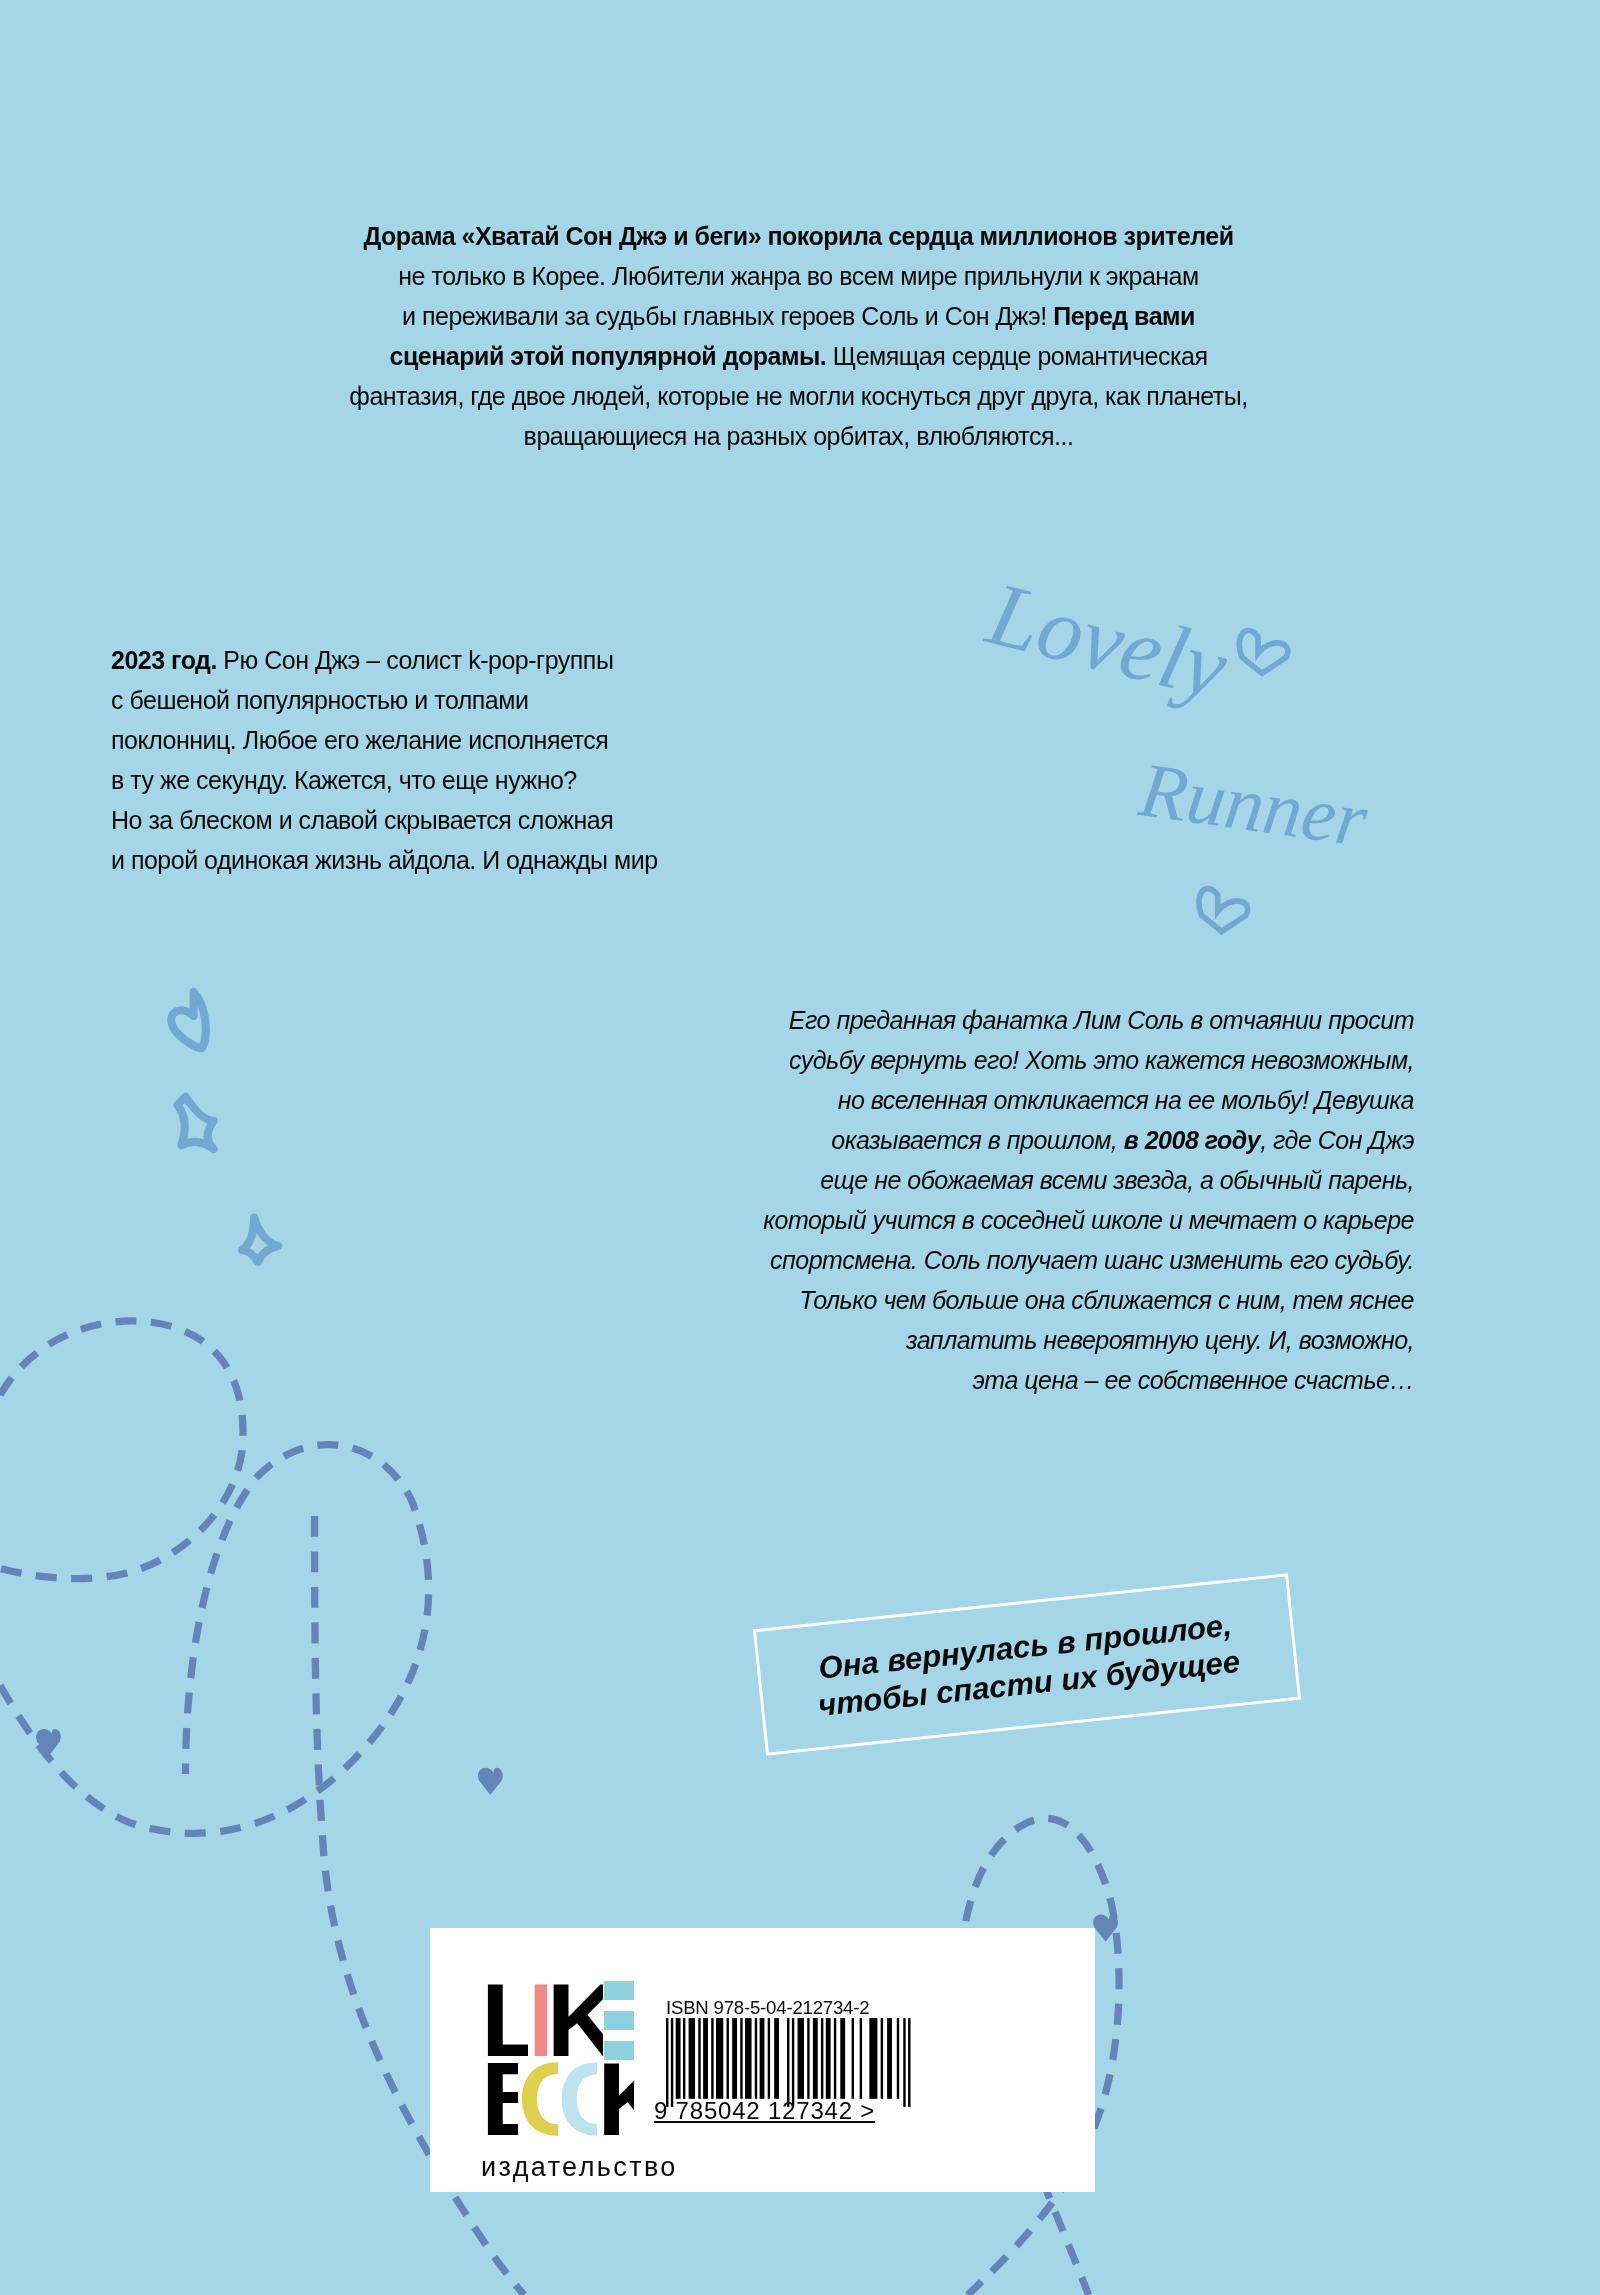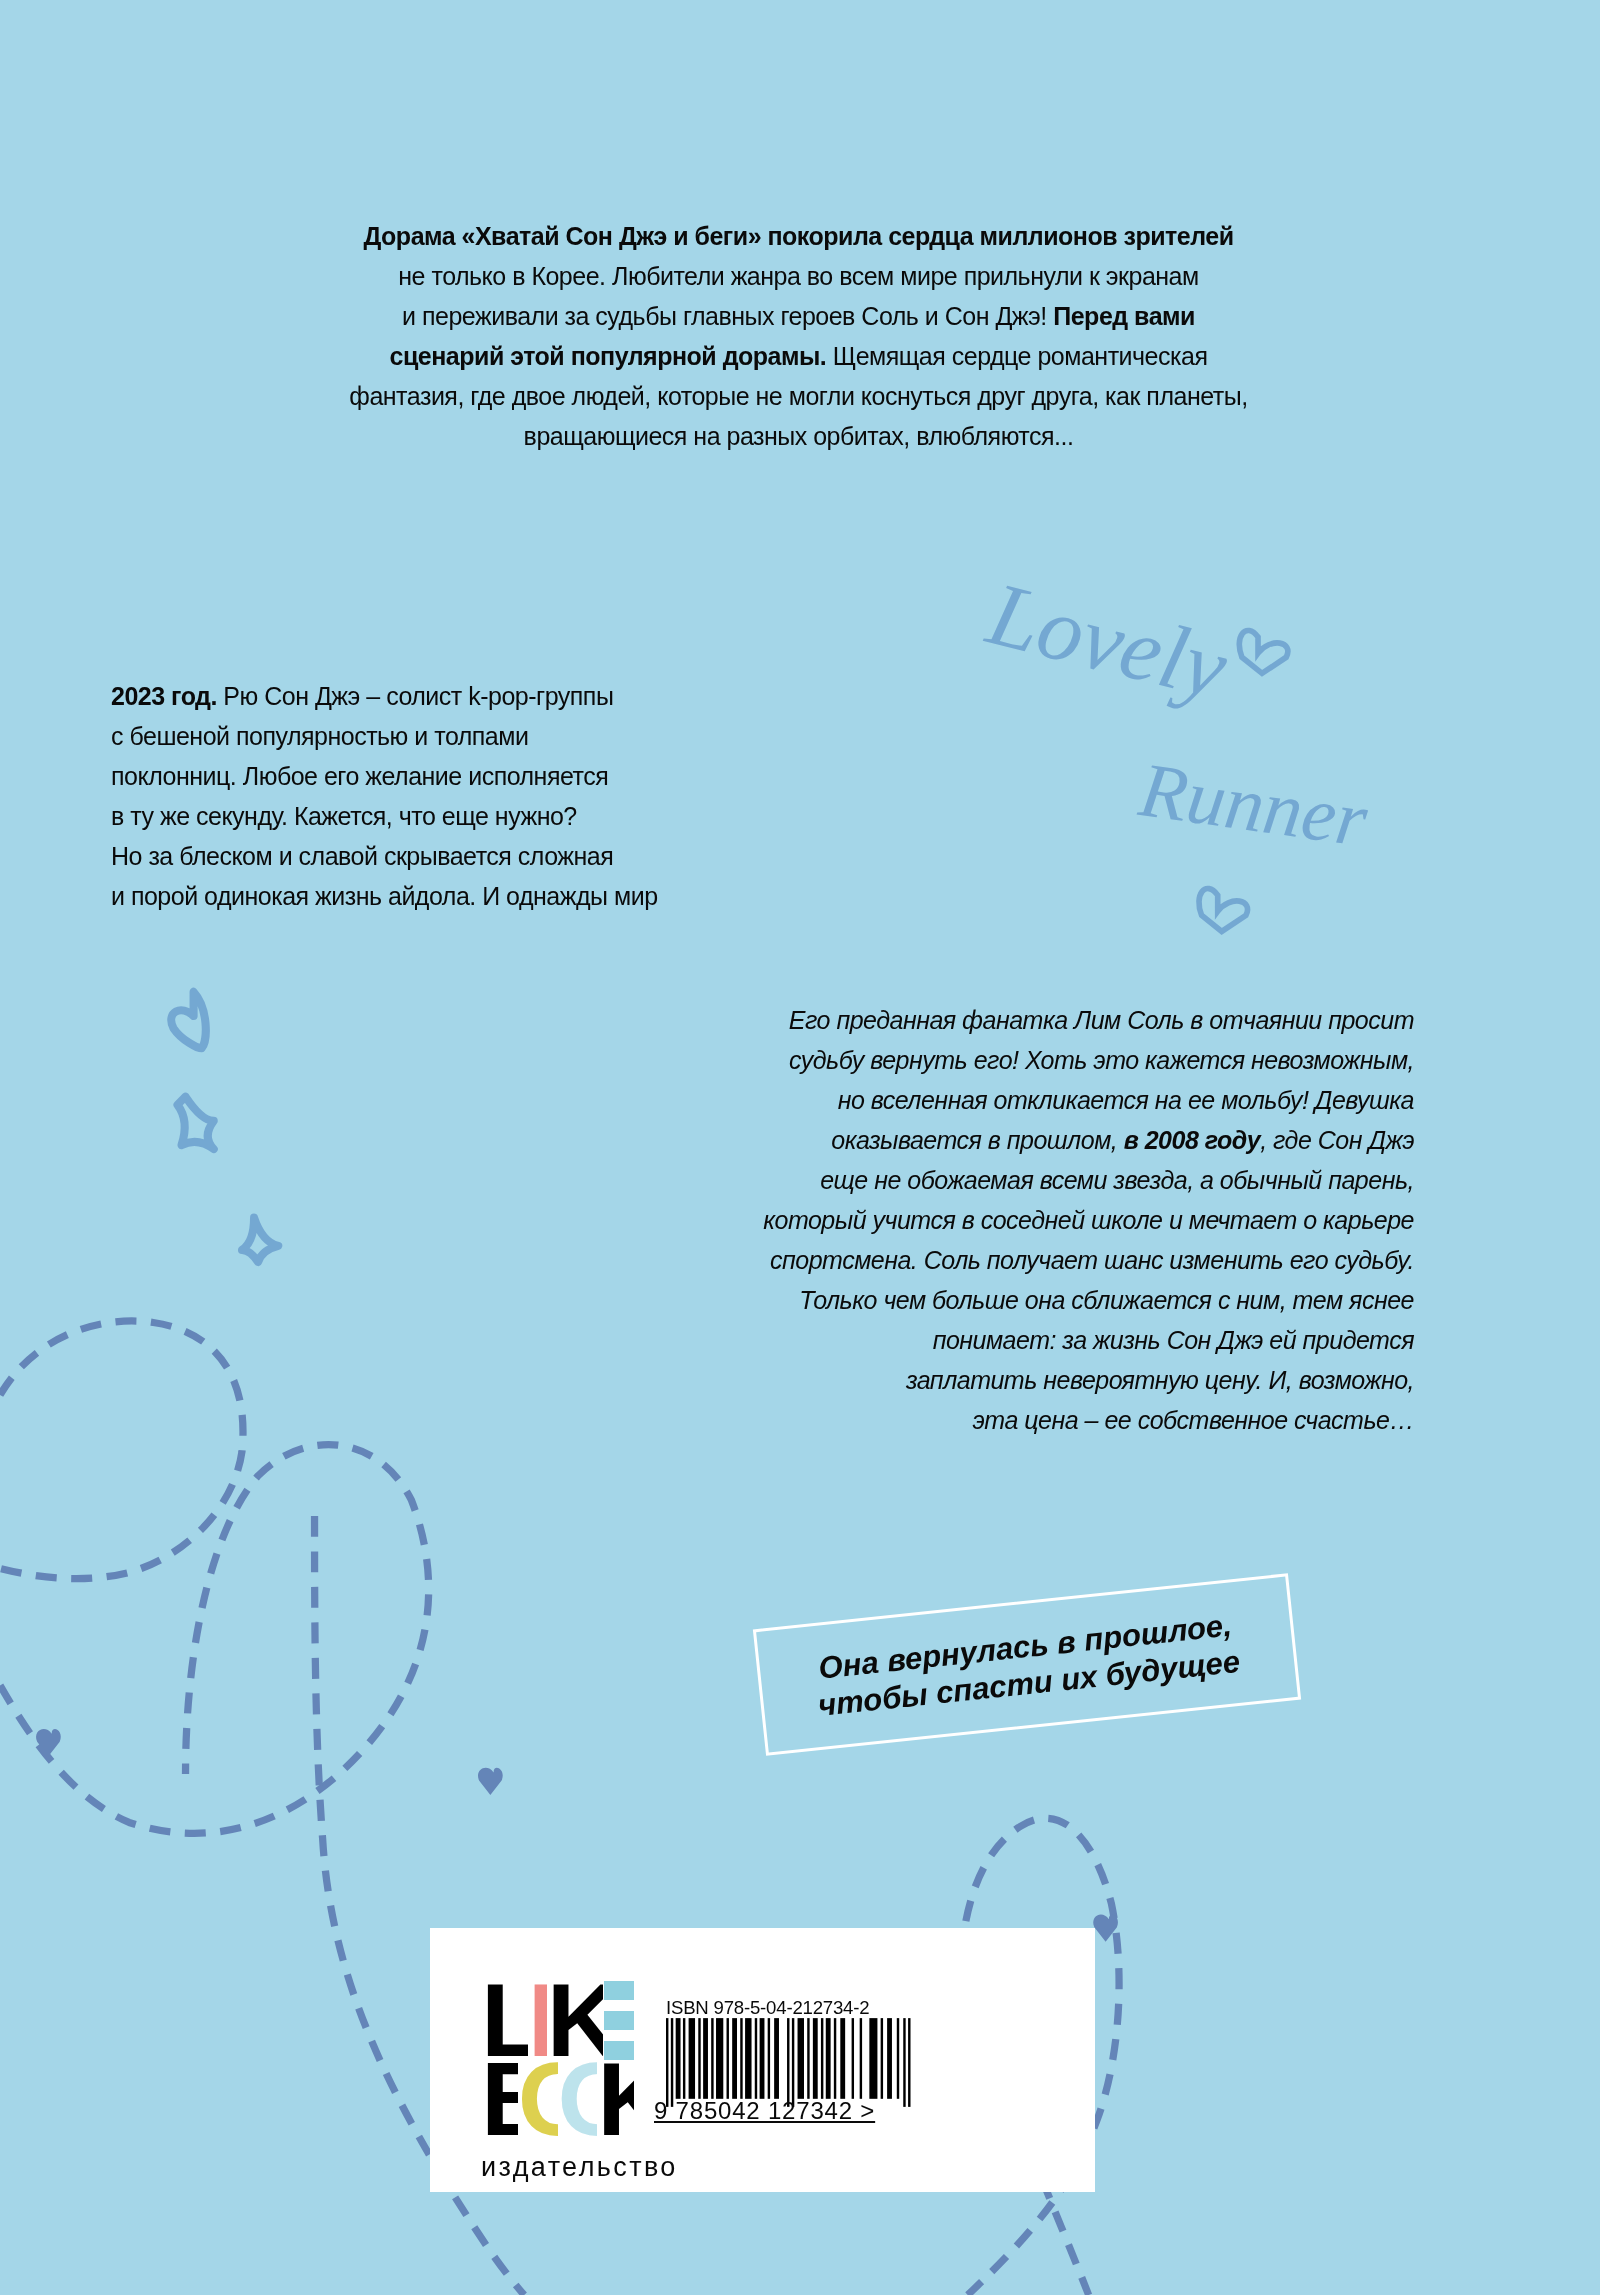--- a/index.html
+++ b/index.html
@@ -3,21 +3,21 @@
 <meta charset="utf-8">
 <style>
   html, body { margin: 0; padding: 0; }
   body { width: 1600px; height: 2295px; background: #a4d6e8; position: relative; overflow: hidden;
          font-family: "Liberation Sans", sans-serif; color: #0a0a0a; }
   .deco { position: absolute; left: 0; top: 0; width: 1600px; height: 2295px; pointer-events: none; }
   .para { position: absolute; font-size: 25px; line-height: 40px; letter-spacing: -0.5px; }
   .para .line { display: block; white-space: nowrap; }
   .para b { font-weight: 700; }
   #p1 { left: 129px; top: 216px; width: 1339px; text-align: center; }
-  #p2 { left: 111px; top: 640px; width: 887px; text-align: left; margin-top: 36px; }
+  #p2 { left: 111px; top: 640px; width: 887px; text-align: left; }
   #p3 { left: 484px; top: 1000px; width: 930px; text-align: right; font-style: italic; }
   .quote-box { position: absolute; left: 758px; top: 1601px; width: 532px; height: 121px;
                border: 3.2px solid #ffffff; transform: rotate(-6deg); transform-origin: center;
                display: flex; align-items: center; justify-content: center; text-align: center; }
   .quote-box .q { font-style: italic; font-weight: 700; font-size: 31px; line-height: 37px; }
   .label { position: absolute; left: 430px; top: 1928px; width: 665px; height: 264px; background: #ffffff; }
   .logo { position: absolute; left: 51px; top: 53px; width: 153px; }
   .logo-row { display: flex; height: 79px; align-items: stretch; }
   .lt { font-family: "Liberation Sans", sans-serif; font-weight: 900; font-size: 103px; line-height: 79px;
         height: 79px; overflow: hidden; letter-spacing: -4.8px; }
@@ -81,21 +81,20 @@
 
 <div class="para" id="p3">
   <span class="line">Его преданная фанатка Лим Соль в отчаянии просит</span>
   <span class="line">судьбу вернуть его! Хоть это кажется невозможным,</span>
   <span class="line">но вселенная откликается на ее мольбу! Девушка</span>
   <span class="line"><span>оказывается в прошлом, </span><b>в 2008 году</b><span>, где Сон Джэ</span></span>
   <span class="line">еще не обожаемая всеми звезда, а обычный парень,</span>
   <span class="line">который учится в соседней школе и мечтает о карьере</span>
   <span class="line">спортсмена. Соль получает шанс изменить его судьбу.</span>
   <span class="line">Только чем больше она сближается с ним, тем яснее</span>
-  <span class="line">понимает: за жизнь Сон Джэ ей придется</span>
   <span class="line">заплатить невероятную цену. И, возможно,</span>
   <span class="line">эта цена – ее собственное счастье…</span>
 </div>
 
 <div class="quote-box">
   <div class="q">
     <span style="display:block">Она вернулась в прошлое,</span>
     <span style="display:block">чтобы спасти их будущее</span>
   </div>
 </div>

